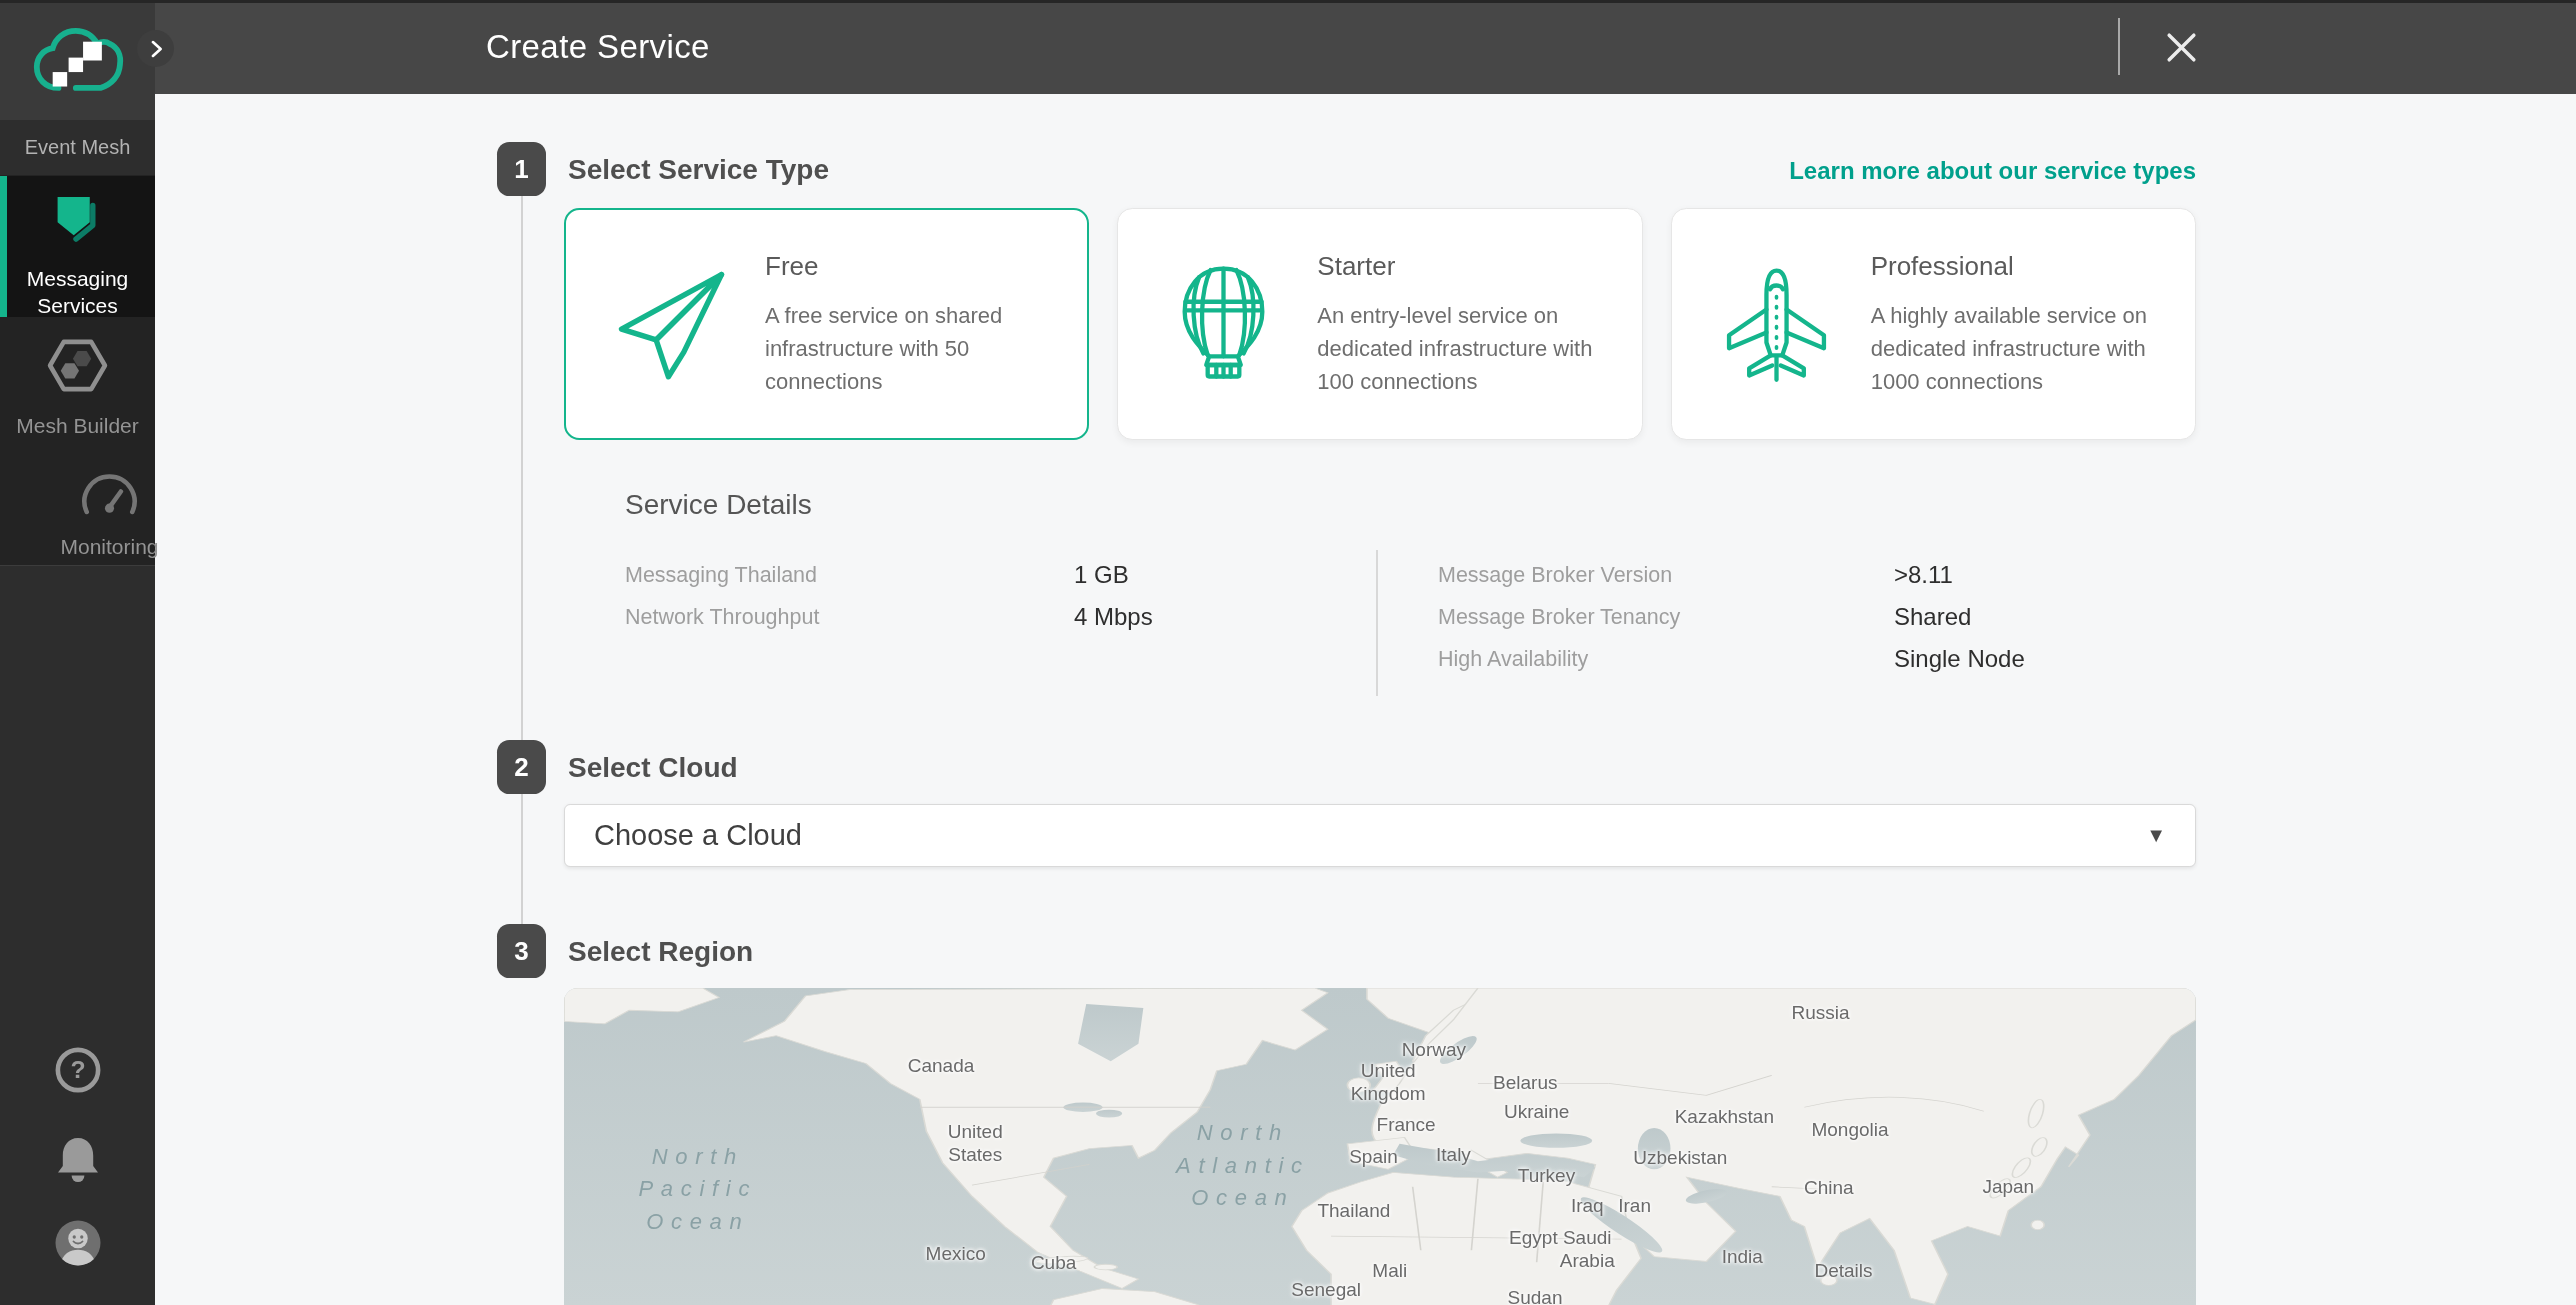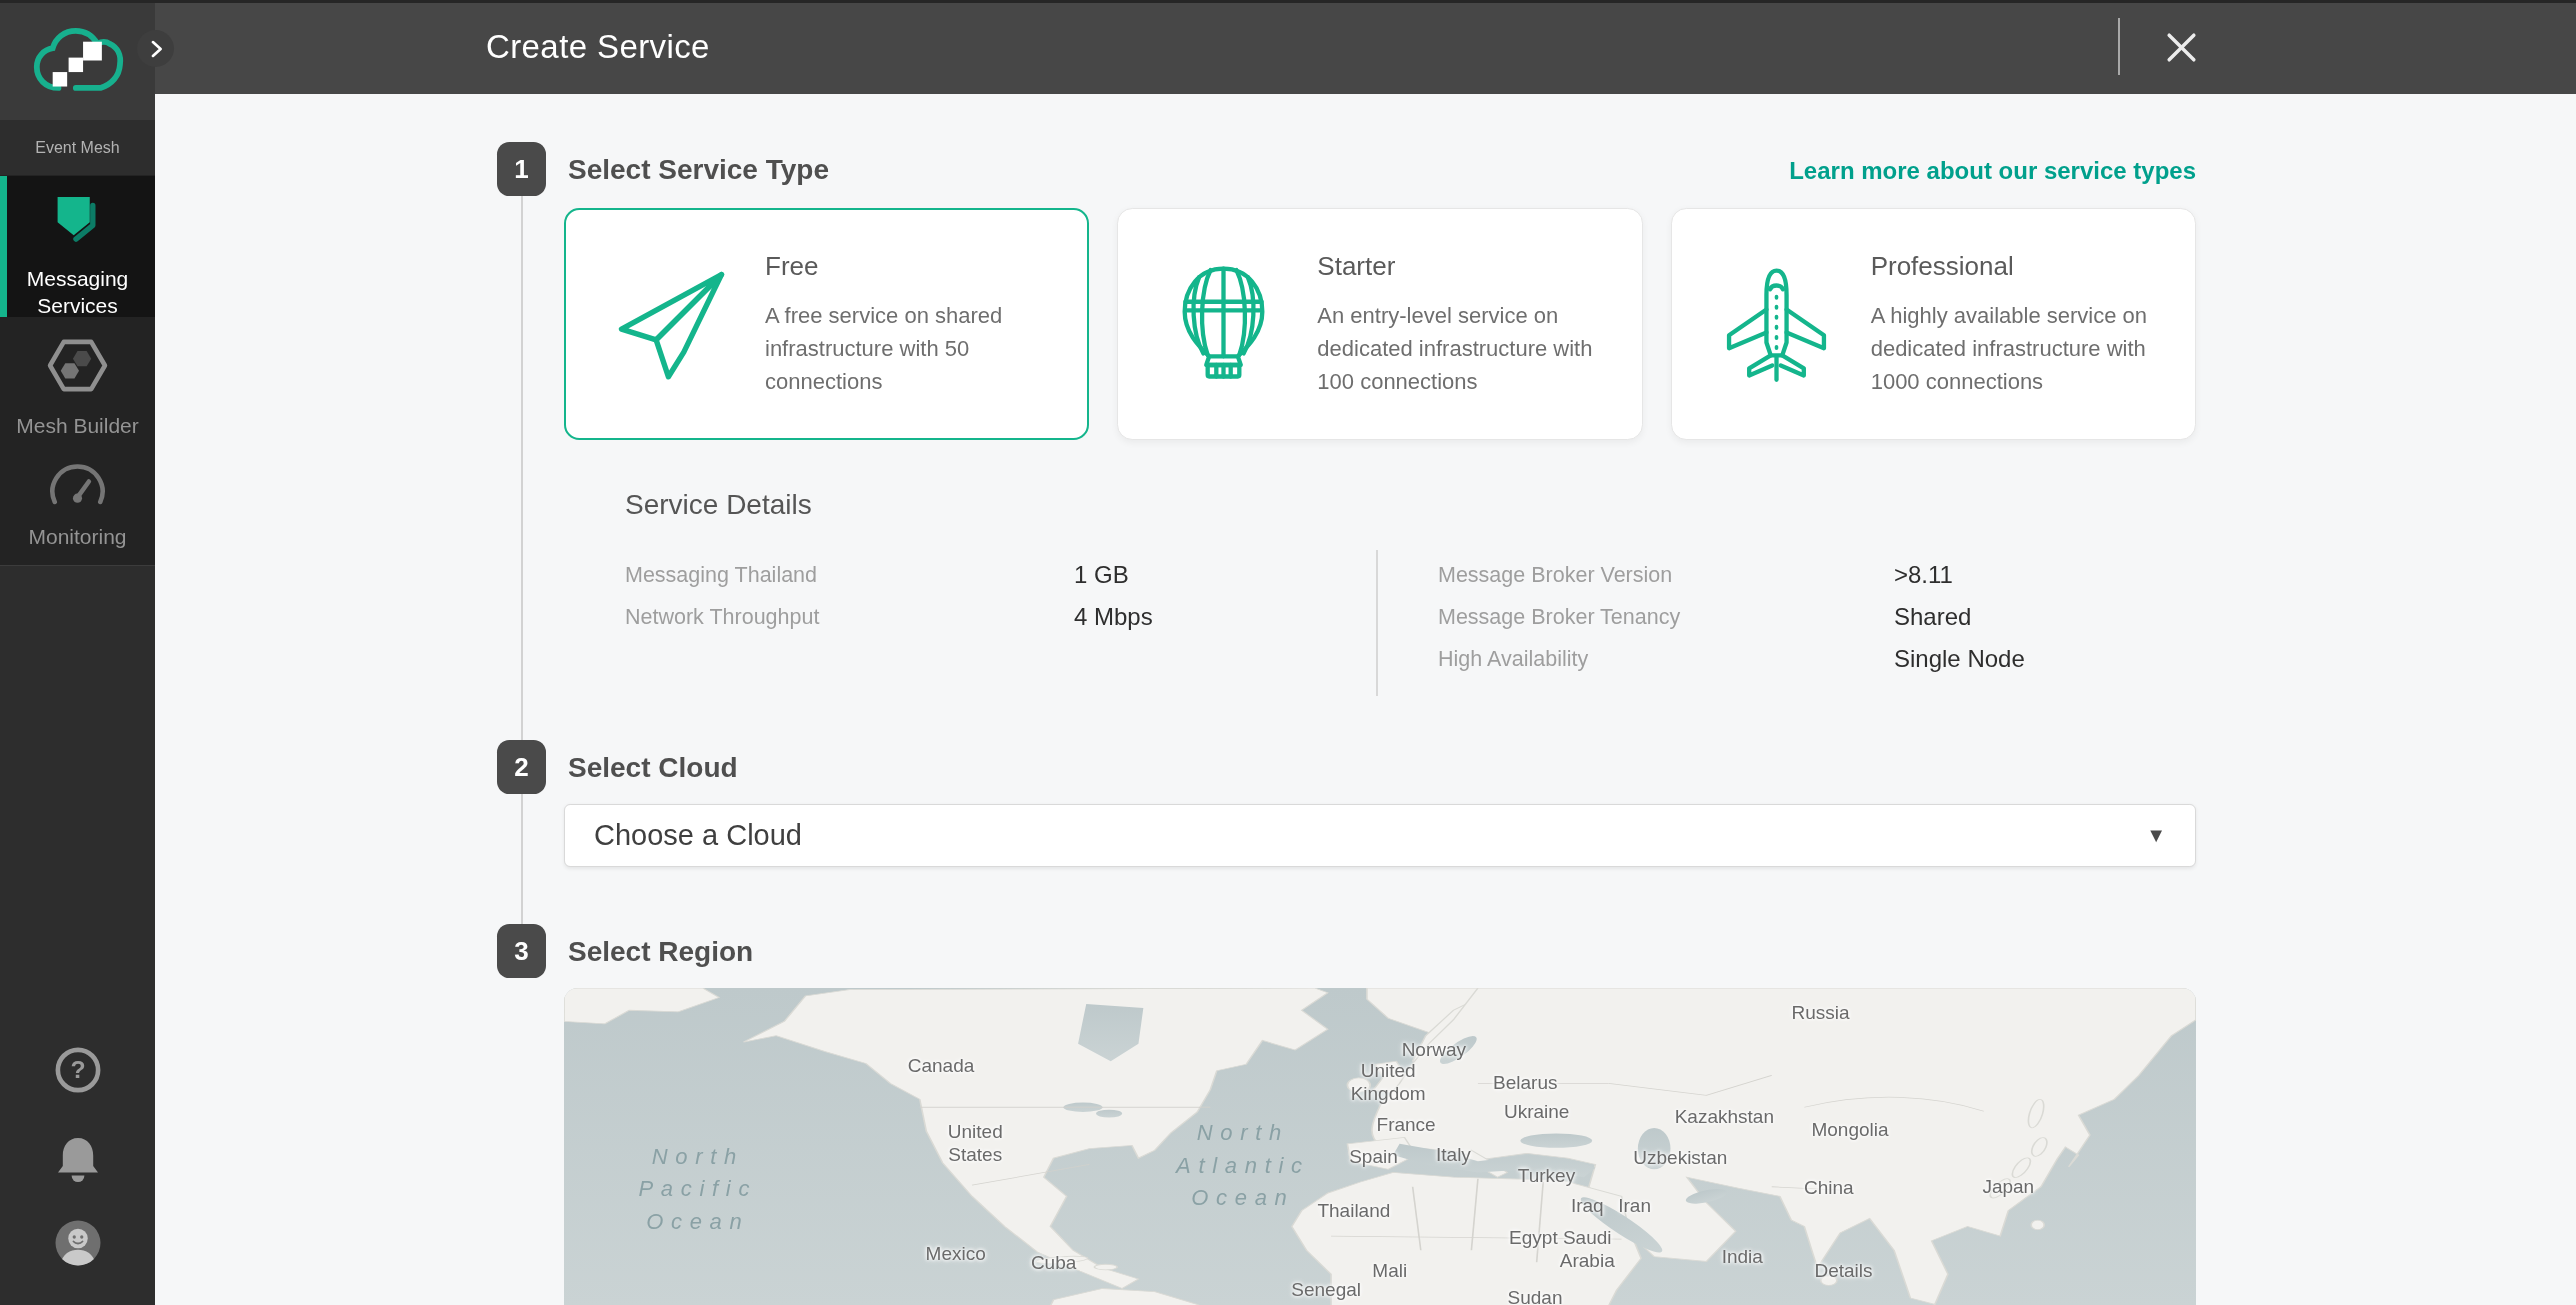--- a/index.html
+++ b/index.html
@@ -11,29 +11,29 @@
   }
   .top-strip { position:absolute; left:0; top:0; width:2576px; height:3.1px; background:#262626; z-index:60; }
 
   
   .sidebar { position:absolute; left:0; top:0; width:155px; height:1306px; background:#232323; z-index:40; }
   .logo-block { position:absolute; left:0; top:0; width:155px; height:120px; background:#3a3a3a; }
   .logo-block svg { position:absolute; left:31px; top:21.5px; }
   .expand-btn { position:absolute; left:137px; top:30px; width:37px; height:37px; border-radius:50%;
     background:#3e3e3e; z-index:55; display:flex; align-items:center; justify-content:center; }
   .section-block { position:absolute; left:0; top:120px; width:155px; height:55px; background:#2d2d2d;
-    display:flex; align-items:center; justify-content:center; color:#b3b3b3; font-size:16px; }
+    display:flex; align-items:center; justify-content:center; color:#b3b3b3; font-size:20px; }
   .nav-item { position:absolute; left:0; width:155px; display:flex; flex-direction:column;
     align-items:center; color:#949494; font-size:21px; line-height:27px; text-align:center; cursor:pointer; }
   .nav-item .ico { margin-bottom:12.3px; }
   .nav-item.active { background:#141414; color:#ffffff; }
   .nav-item.active::before { content:""; position:absolute; left:0; top:0; bottom:0; width:7px; background:#14b58c; }
   .nav-msg { top:176px; height:141px; padding-top:17px; }
   .nav-mesh { top:317px; height:138px; padding-top:20px; }
-  .nav-mon  { top:455px; height:110px; padding-top:6.1px; }
+  .nav-mon  { top:465px; height:110px; padding-top:6.1px;margin-left:32px; }
   .sidebar-bottom { position:absolute; left:0; top:565px; width:155px; height:740px; background:#2d2d2d; border-top:0.8px solid #3c3c3c; }
   .util-icon { position:absolute; left:54px; width:48px; height:48px; cursor:pointer; }
   .util-help { top:1046px; } .util-bell { top:1134px; } .util-avatar { top:1219px; }
 
   
   .header { position:absolute; left:155px; top:0; width:2421px; height:94px; background:#474747; z-index:45; }
   .header-title { position:absolute; left:331px; top:0; height:94px; display:flex; align-items:center;
     color:#ffffff; font-size:33px; font-weight:500; letter-spacing:0.4px; }
   .close-divider { position:absolute; left:1963px; top:18.4px; width:1.5px; height:57px; background:#a9a9a9; }
   .close-btn { position:absolute; left:2008px; top:29px; width:37px; height:37px; cursor:pointer; }

